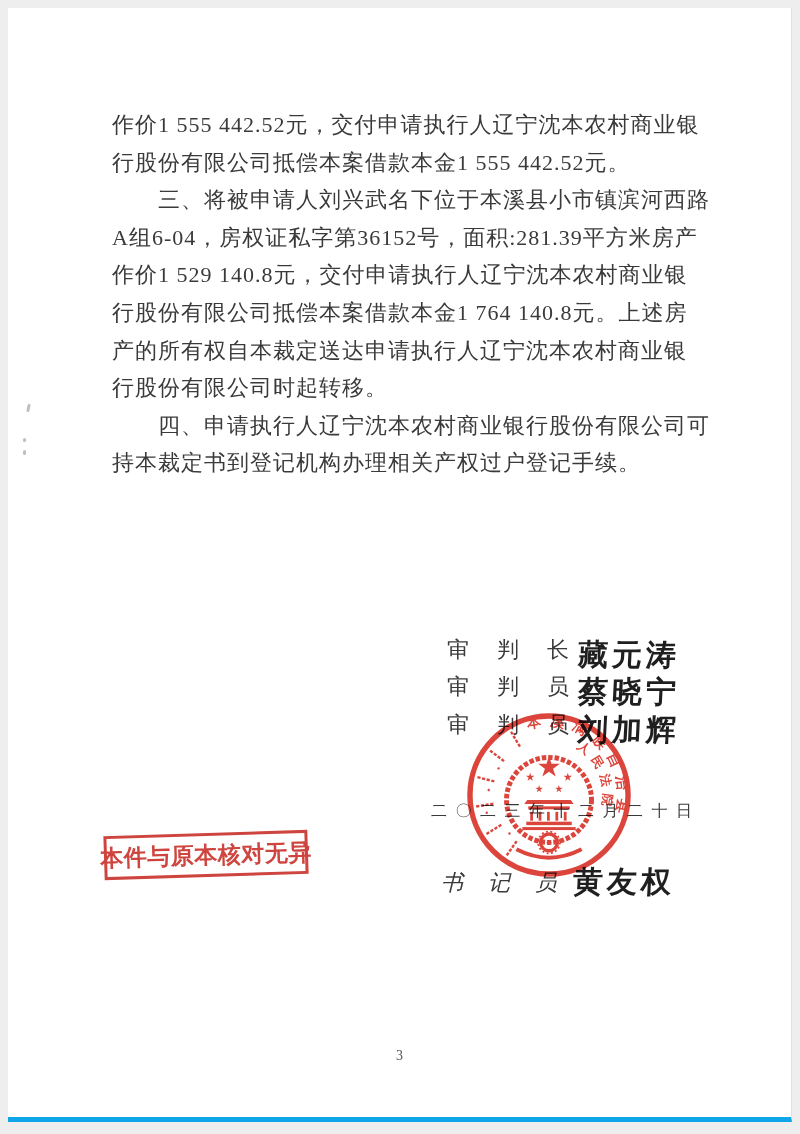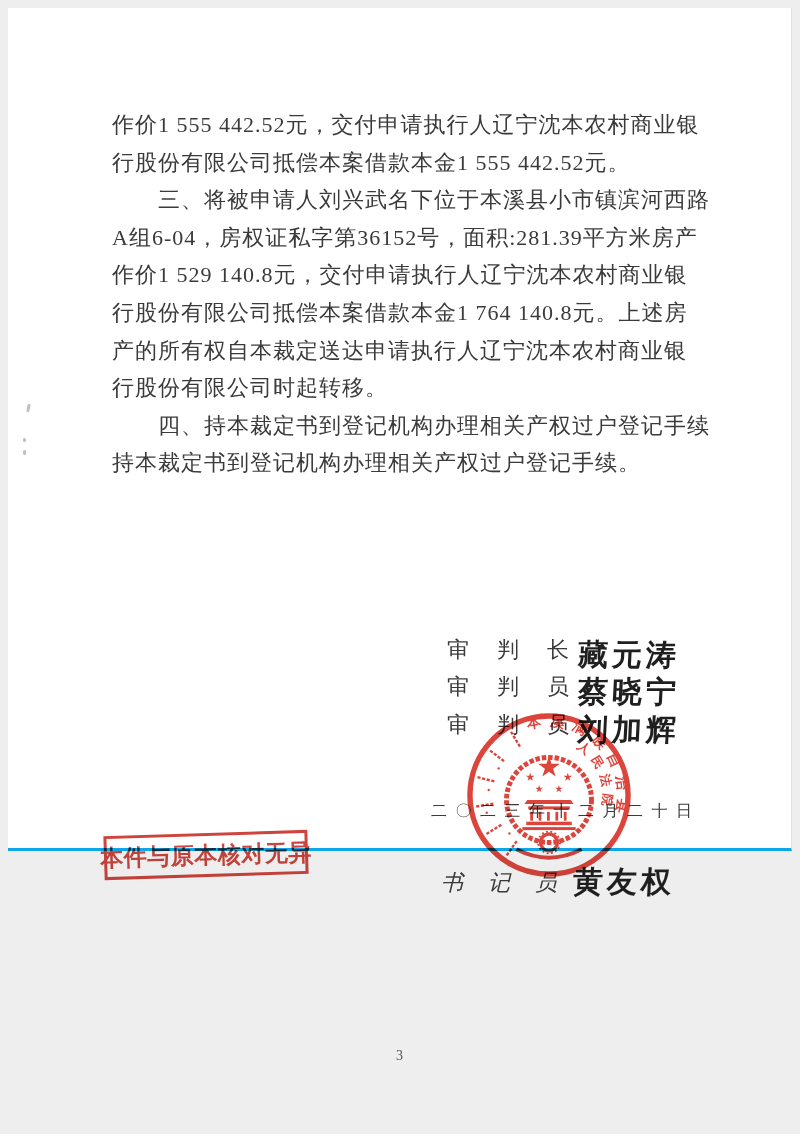--- a/index.html
+++ b/index.html
@@ -3,22 +3,22 @@
 <meta charset="utf-8">
 <style>
   html,body{margin:0;padding:0;}
   body{
     width:800px;height:1134px;
     background:#eeeeee;
     font-family:"Liberation Serif","DejaVu Serif",serif;
     position:relative;overflow:hidden;
   }
   .page{
-    position:absolute;left:8px;top:8px;width:784px;height:843px;
-    background:#ffffff;border-right:1px solid #e0e0e0;border-bottom:3px solid #0ea5e9;
+    position:absolute;left:8px;top:8px;width:784px;height:1114px;
+    background:#ffffff;border-right:1px solid #e0e0e0;border-bottom:5px solid #0ea5e9;
     box-sizing:border-box;
   }
   
   .doc-body{
     position:absolute;left:104px;top:98px;width:600px;
     color:var(--color-text,#3a3a3a);
     font-size:22px;letter-spacing:1px;
   }
   .body-line{height:37.6px;line-height:37.6px;white-space:pre;}
   
@@ -70,21 +70,21 @@
   <div class="doc-body">
 
   <div class="body-line">作价1 555 442.52元，交付申请执行人辽宁沈本农村商业银</div>
       <div class="body-line">行股份有限公司抵偿本案借款本金1 555 442.52元。</div>
       <div class="body-line">　　三、将被申请人刘兴武名下位于本溪县小市镇滨河西路</div>
       <div class="body-line">A组6-04，房权证私字第36152号，面积:281.39平方米房产</div>
       <div class="body-line">作价1 529 140.8元，交付申请执行人辽宁沈本农村商业银</div>
       <div class="body-line">行股份有限公司抵偿本案借款本金1 764 140.8元。上述房</div>
       <div class="body-line">产的所有权自本裁定送达申请执行人辽宁沈本农村商业银</div>
       <div class="body-line">行股份有限公司时起转移。</div>
-      <div class="body-line">　　四、持本裁定书到登记机构办理相关产权过户登记手续</div>
+      <div class="body-line">　　四、申请执行人辽宁沈本农村商业银行股份有限公司可</div>
       <div class="body-line">持本裁定书到登记机构办理相关产权过户登记手续。</div>
     </div>
 
   <div class="margin-mark mark-a"></div>
   <div class="margin-mark mark-b"></div>
   <div class="margin-mark mark-c"></div>
 
   <div class="sig-block">
 
   <div class="sig-row">

